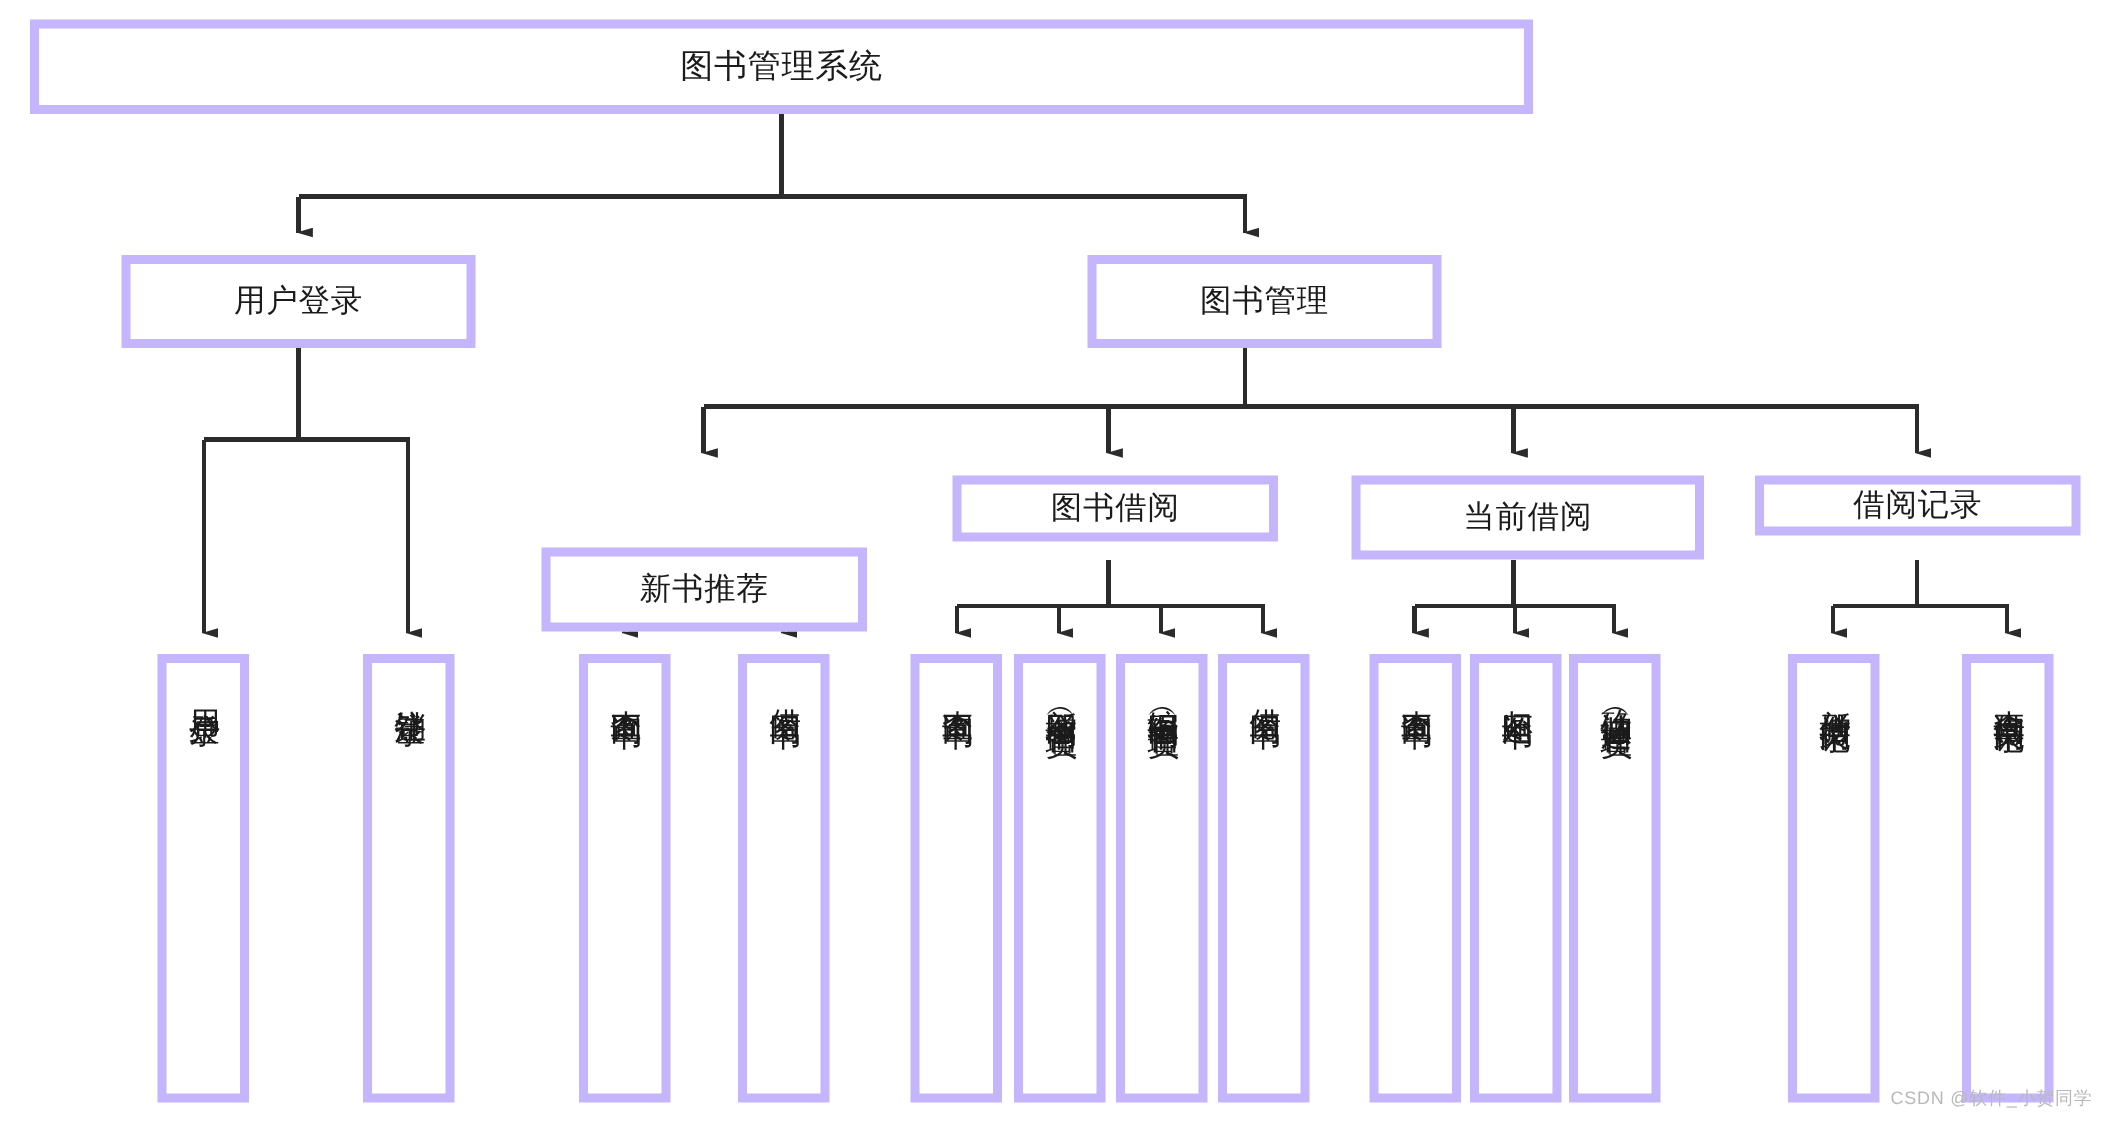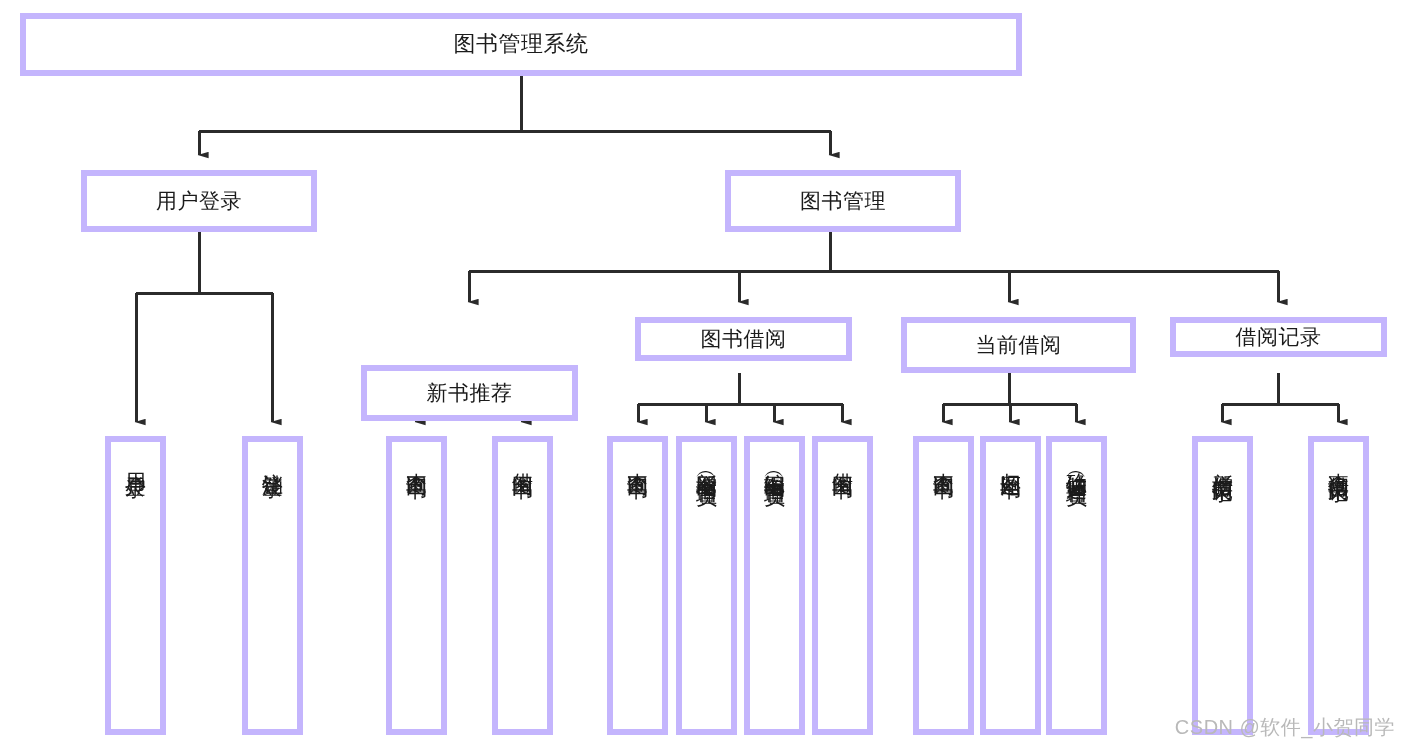--- a/index.html
+++ b/index.html
@@ -52,21 +52,21 @@
     font-size: 21px;
     line-height: 1.34;
     letter-spacing: 2px;
     white-space: normal;
     max-height: 100%;
   }
   .watermark {
     position: absolute;
     right: 10px;
     bottom: 6px;
-    font-size: 20px;
+    font-size: 12px;
     color: #b9b9b9;
     letter-spacing: 0.5px;
     white-space: nowrap;
     pointer-events: none;
   }
 </style>
 </head>
 <body>
 
 <div id="diagram-root">

